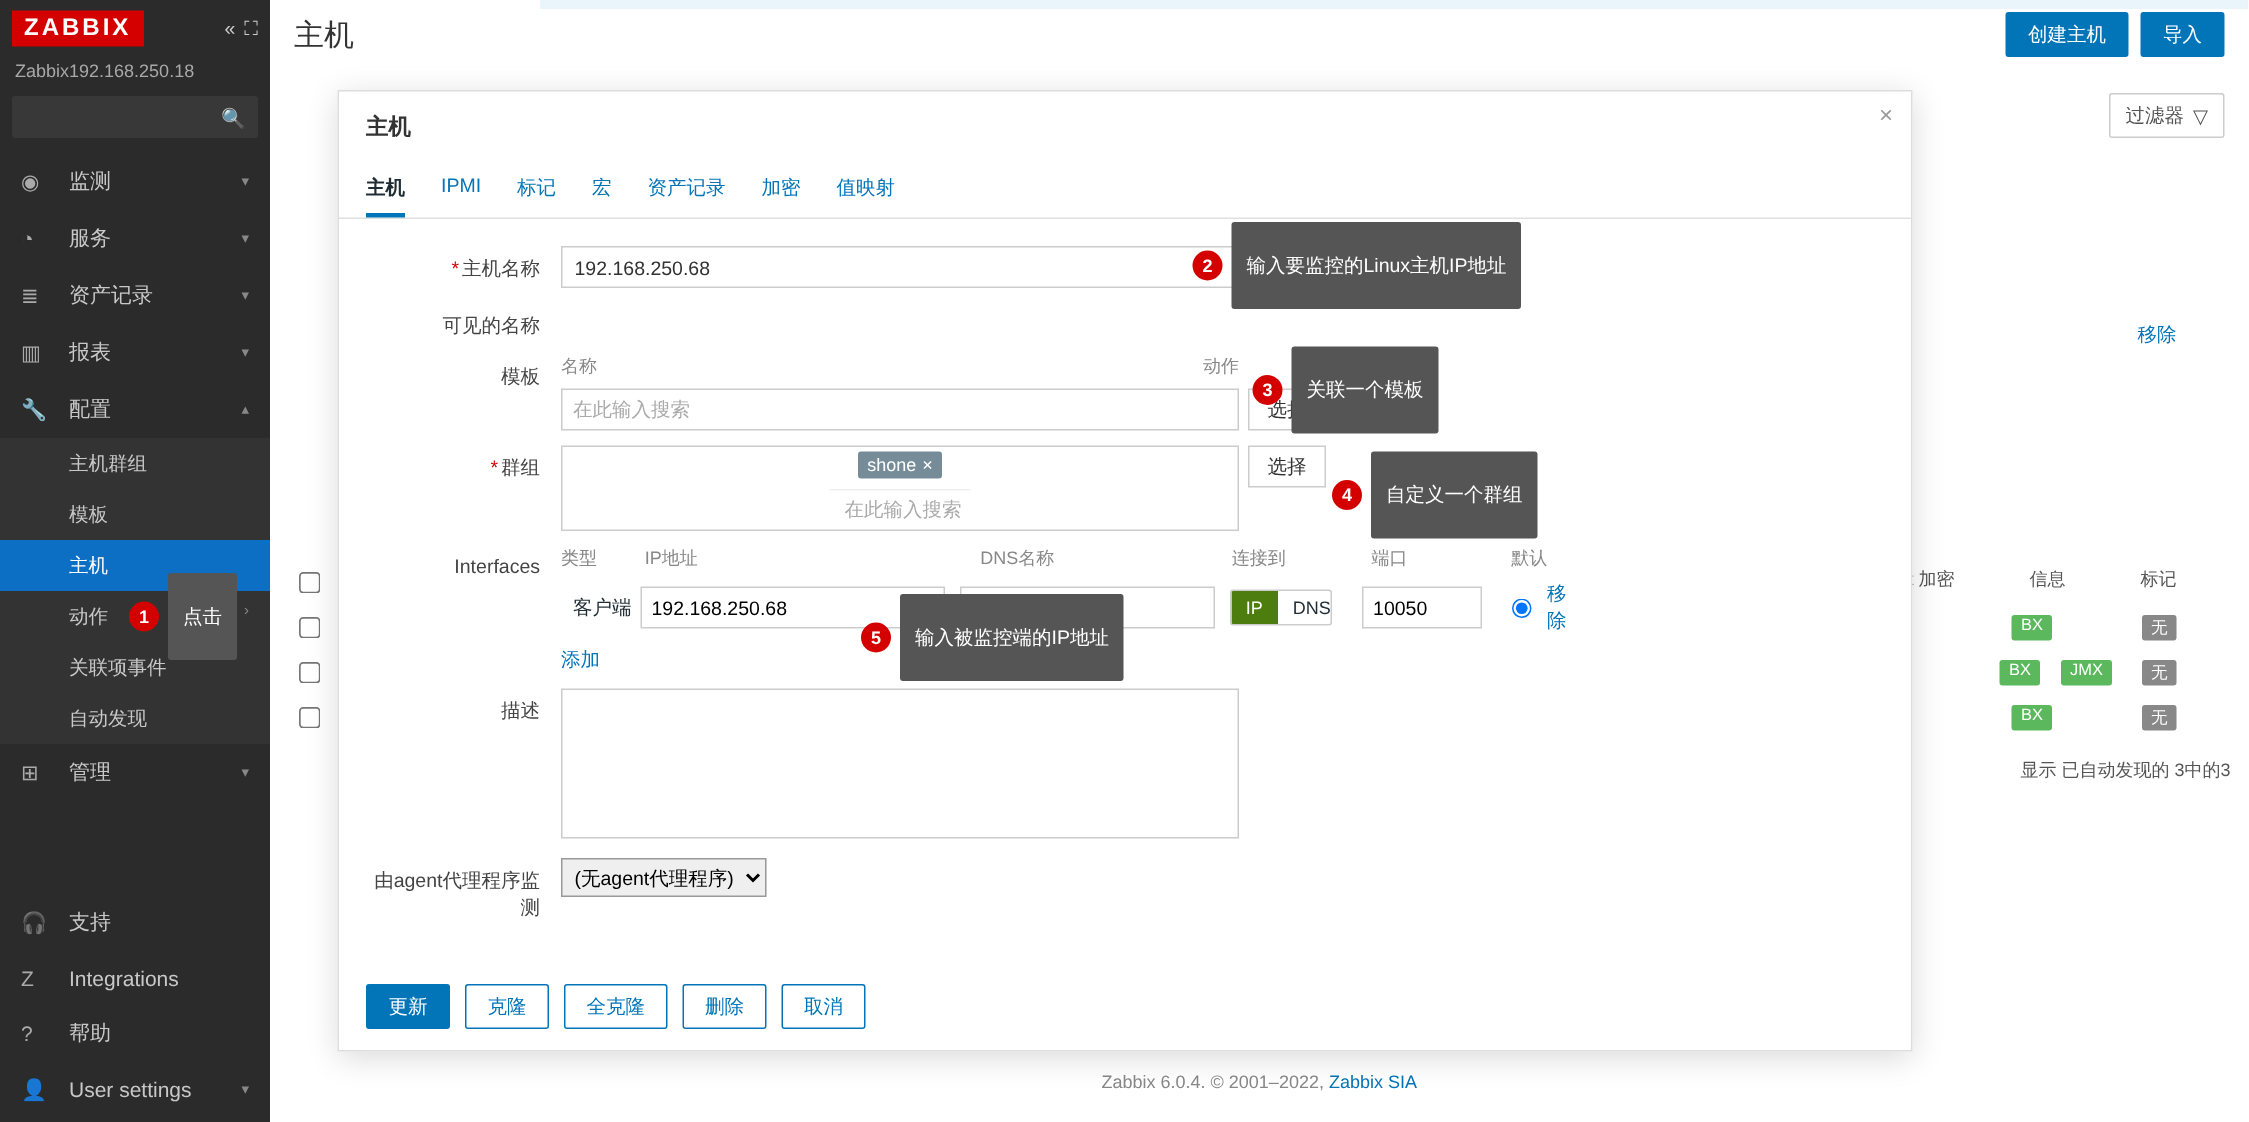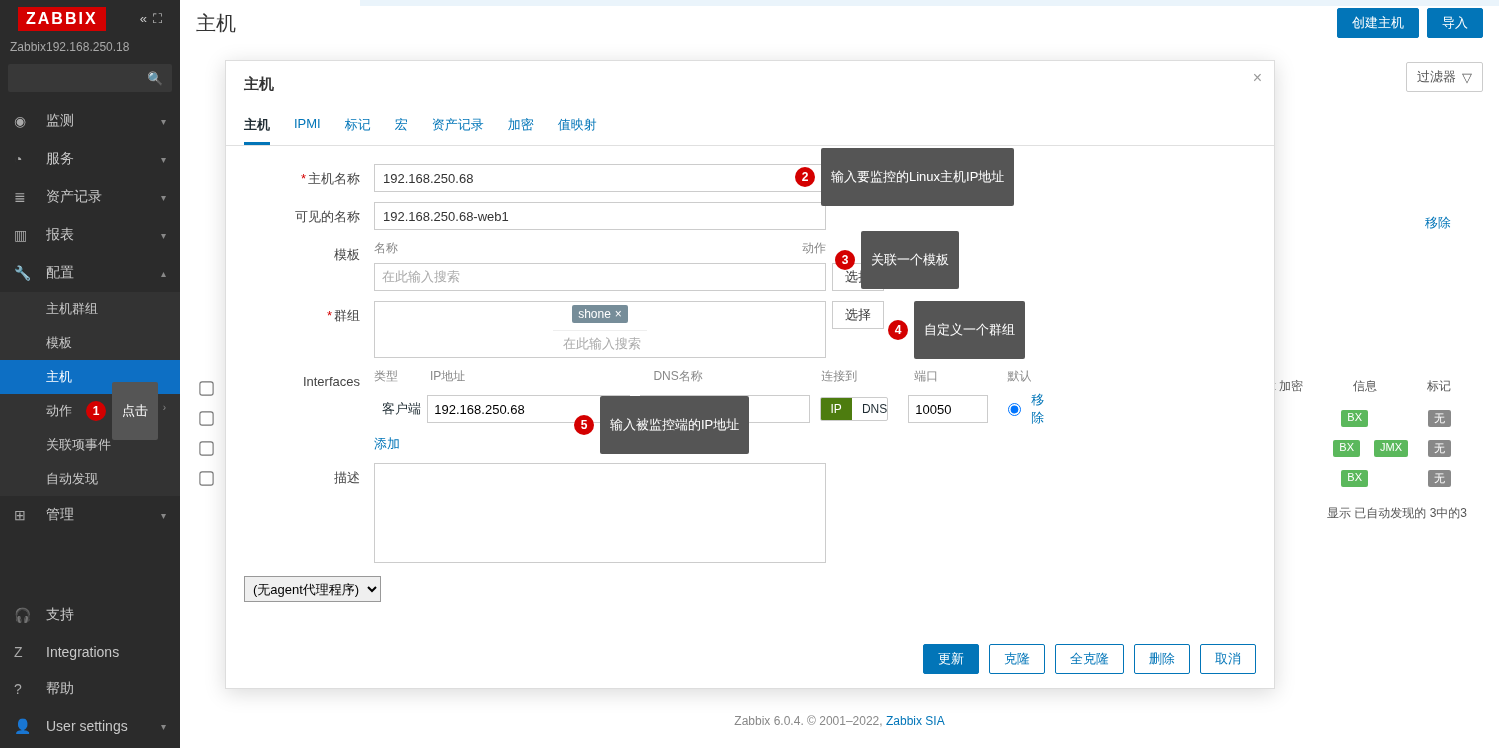--- a/index.html
+++ b/index.html
@@ -1,19 +1,19 @@
 <!DOCTYPE html>
 <html><head>
 <meta charset="utf-8">
 <style>
 * { margin: 0; padding: 0; box-sizing: border-box; }
 body { font-family: Arial, "Microsoft YaHei", sans-serif; font-size: 13px; color: #1f2c33; background: #fff; width: 1499px; height: 748px; overflow: hidden; position: relative; }
 .container { display: flex; height: 100%; }
 .sidebar { width: 180px; background: #2b2b2b; color: #c8c8c8; display: flex; flex-direction: column; }
-.logo-row { display: flex; align-items: center; height: 38px; padding: 0 18px; }
+.logo-row { display: flex; align-items: center; height: 38px; padding: 0 8px; }
 .logo { background: #d40000; color: #fff; font-weight: bold; font-size: 16px; letter-spacing: 2px; padding: 3px 8px; }
 .logo-ctrl { margin-left: auto; display: flex; gap: 6px; color: #ccc; }
 .server-label { font-size: 12px; color: #a8a8a8; padding: 2px 10px 6px; }
 .search-box { margin: 4px 8px 10px; background: #383838; height: 28px; display: flex; align-items: center; border-radius: 2px; }
 .search-box .sicon { margin-left: auto; margin-right: 8px; color: #888; }
 .nav-group { }
 .nav-item { display: flex; align-items: center; padding: 10px 14px; font-size: 14px; cursor: pointer; }
 .nav-item .nicon { width: 20px; margin-right: 12px; color: #aaa; display:inline-block; }
 .nav-item .chev { margin-left: auto; font-size: 10px; color: #888; }
 .nav-sub { background: #333; }
@@ -69,29 +69,29 @@
 .iface-dns { width:170px; height:28px; border:1px solid #ccc; padding:0 6px; font-size:13px; margin-right:10px;}
 .conn-toggle { display:flex; border:1px solid #ccc; border-radius:2px; overflow:hidden; margin-right:20px;}
 .conn-toggle span { padding:4px 10px; font-size:12px; cursor:pointer;}
 .conn-toggle .on { background:#4d7c0f; color:#fff;}
 .iface-port { width:80px; height:28px; border:1px solid #ccc; padding:0 6px; font-size:13px; margin-right:20px;}
 .iface-radio { margin-right:6px;}
 .iface-remove { color:#0275b8; font-size:13px; margin-left:4px; cursor:pointer;}
 .add-link { color:#0275b8; font-size:13px; margin-top:8px; display:inline-block; cursor:pointer;}
 textarea.desc { width:452px; height:100px; border:1px solid #ccc; padding:6px; font-size:13px; resize:none;}
 select.agent-proxy { height:26px; border:1px solid #999; font-size:13px; padding:0 4px;}
-.modal-footer { display:flex; justify-content:flex-end; gap:10px; padding:14px 18px; }
+.modal-footer { display:flex; gap:10px; padding:14px 18px; }
 .annotation { position:absolute; display:flex; align-items:center; z-index:200;}
 .ann-num { width:20px; height:20px; background:#d40000; color:#fff; border-radius:50%; display:flex; align-items:center; justify-content:center; font-size:12px; font-weight:bold;}
 .ann-label { background:#555; color:#fff; padding:20px 10px; font-size:13px; border-radius:2px; margin-left:6px; white-space:nowrap;}
 .footer-note { position:absolute; bottom:20px; left:50%; transform:translateX(-50%); font-size:12px; color:#888;}
 .footer-link { color:#0275b8; }
 .overlay-strip { position:absolute; left:180px; right:0; top:0; height:6px; background:#eaf4fb; pointer-events:none;}
 .sel-count { color:#888; font-size:13px; position:absolute; left:195px; top:552px;}
-.auto-discover { position:absolute; right:32px; top:505px; font-size:12px; color:#555;}
+.auto-discover { position:absolute; right:12px; top:505px; font-size:12px; color:#555;}
 input[type="checkbox"].row-cb { position:absolute; transform:scale(1.1); }
 </style>
 </head>
 <body>
 
 <div class="container">
 
   <div class="sidebar">
     <div class="logo-row">
       <div class="logo">ZABBIX</div>
@@ -237,23 +237,20 @@
 
     <div class="form-row">
       <div class="form-label"><span class="req">*</span><span>主机名称</span></div>
       <div class="form-field">
         <input class="text-input" value="192.168.250.68" style="">
       </div>
     </div>
 
     <div class="form-row">
       <div class="form-label"><span>可见的名称</span></div>
-      <div class="form-field">
-        <input class="text-input" value="192.168.250.68-web1" style="">
-      </div>
     </div>
 
     <div class="form-row">
       <div class="form-label"><span>模板</span></div>
       <div class="form-field">
         <div class="template-table-head">
           <span class="col1">名称</span>
           <span>动作</span>
         </div>
         <div style="display:flex; margin-top:6px;">
@@ -313,20 +310,21 @@
     </div>
 
     <div class="form-row">
       <div class="form-label"><span>描述</span></div>
       <div class="form-field">
         <textarea class="desc" style=""></textarea>
       </div>
     </div>
 
     <div class="form-row">
+      <div class="form-label"><span>由agent代理程序监测</span></div>
       <div class="form-field">
         <select class="agent-proxy">
           <option>(无agent代理程序)</option>
         </select>
       </div>
     </div>
 
   </div>
   <div class="modal-footer">
     <button class="btn">更新</button>

